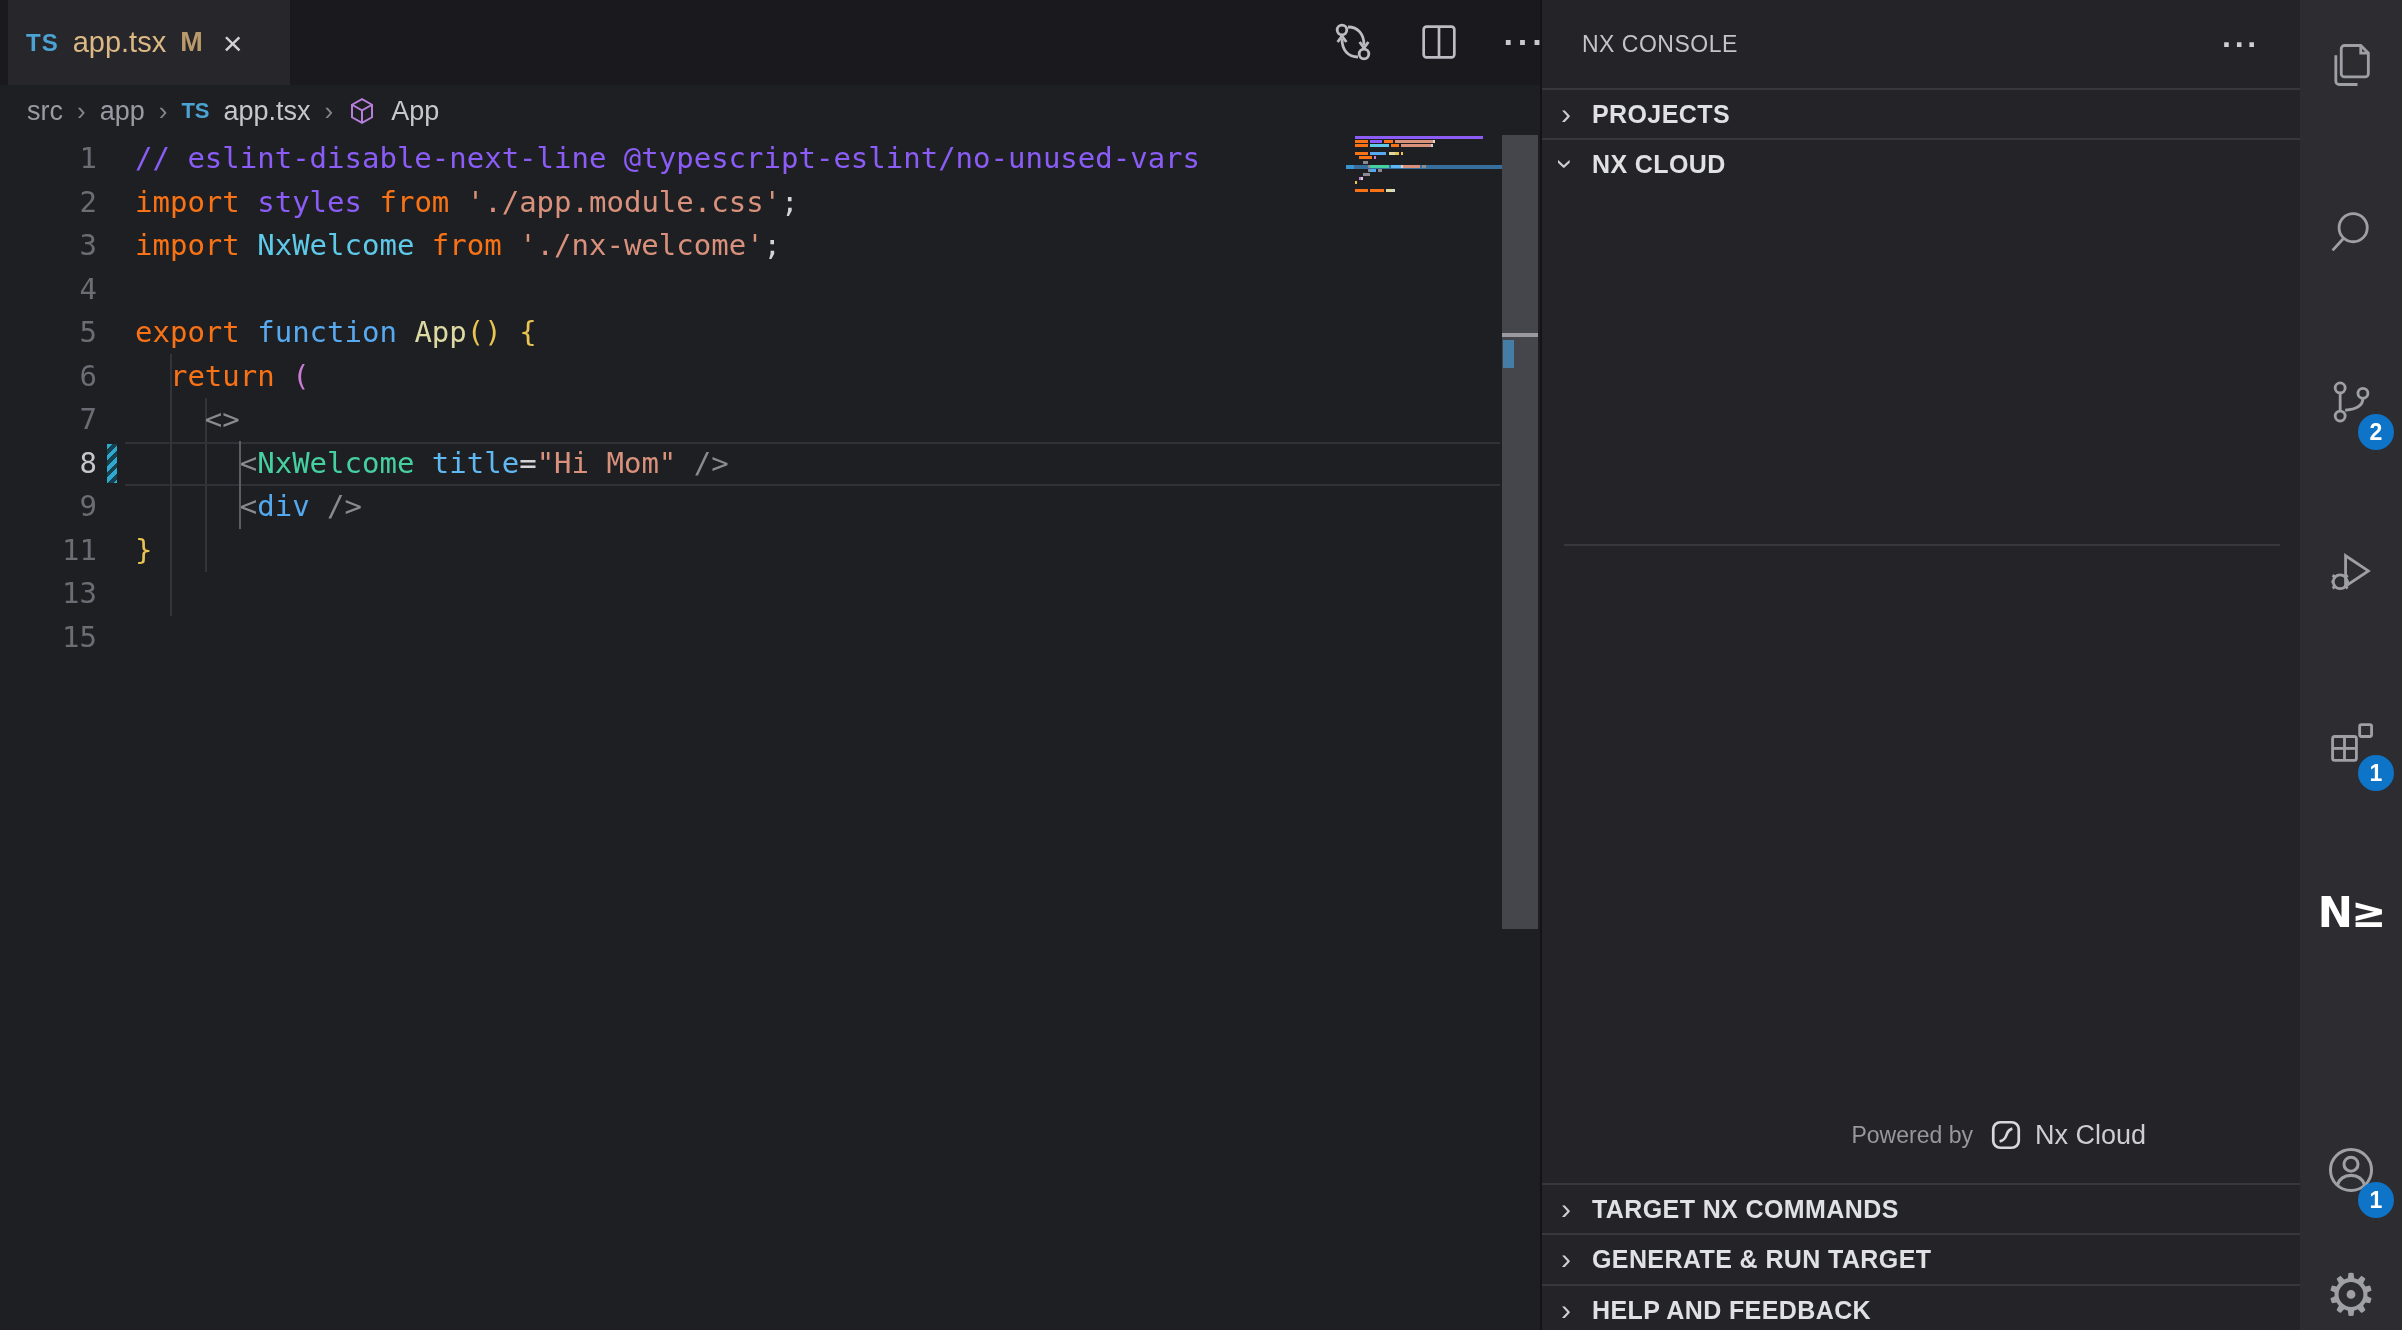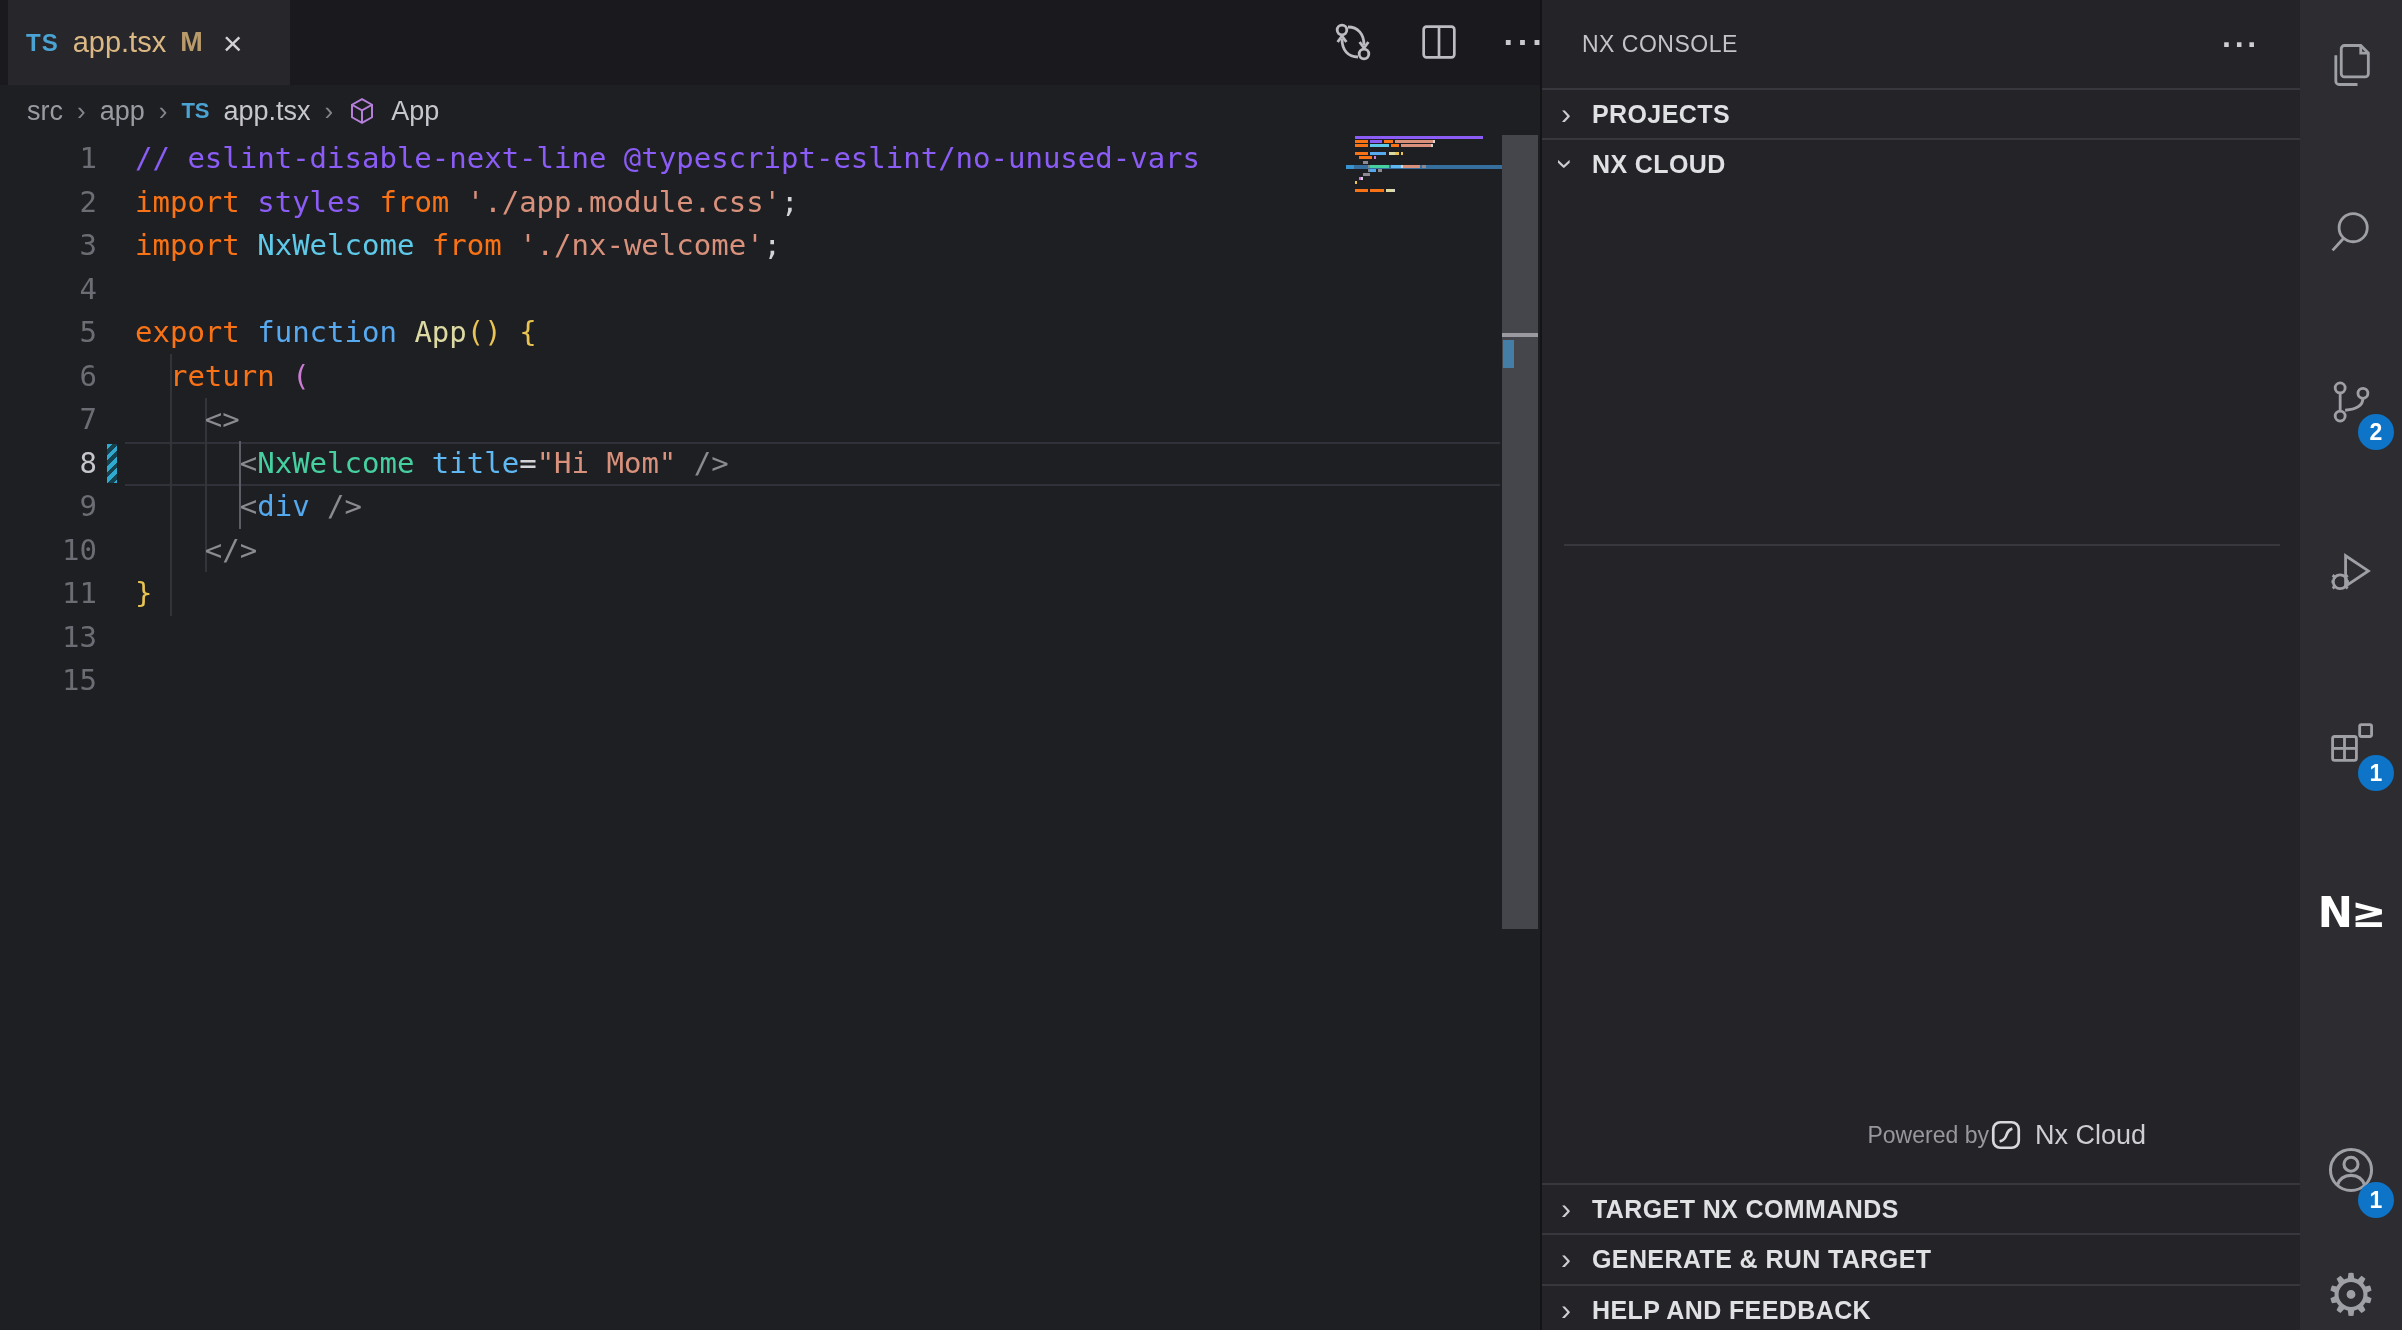--- a/index.html
+++ b/index.html
@@ -75,21 +75,21 @@
 
   .divider { position:absolute; left:0; width:100%; height:2px; background:#37373d; }
   .divider.inset { left:22px; width:716px; }
 
   .section-header { position:absolute; left:0; width:100%; height:48px; display:flex; align-items:center;
                     gap:14px; padding-left:12px; cursor:pointer; }
   .section-header .chev { color:#cdcdd2; font-size:30px; line-height:30px; width:24px; text-align:center; }
   .section-header .chev.down { transform:rotate(90deg); }
   .section-header .sh-label { color:#e0e1e3; font-weight:bold; font-size:25px; letter-spacing:0.4px; }
 
-  .powered-row { position:absolute; right:154px; top:1118px; display:flex; align-items:center; }
+  .powered-row { position:absolute; right:154px; top:1118px; display:flex; align-items:center; gap:16px; }
   .powered-label { color:#97979d; font-size:23px; }
   .powered-brand { color:#cdcdd2; font-size:27px; display:flex; align-items:center; gap:12px; }
   .powered-brand svg { stroke:#d8d8dc; fill:none; }
 
   
   .activitybar { position:absolute; left:2300px; top:0; width:102px; height:1330px; background:#2c2c31; }
   .ab-item { position:absolute; left:0; width:102px; height:100px; display:flex; align-items:center; justify-content:center; cursor:pointer; }
   .ab-item svg { stroke:#9fa0a6; fill:none; stroke-width:1.3; }
   .ab-item.active-nx { color:#ffffff; font-weight:bold; }
   .badge { position:absolute; right:8px; bottom:2px; min-width:36px; height:36px; border-radius:18px; background:#0d74c8;
@@ -157,21 +157,20 @@
   <div class="code-area" id="code-area">
       <div class="code-row"><span class="gutter-num">1</span><span class="code-text"><span class="tok-com">// eslint-disable-next-line @typescript-eslint/no-unused-vars</span></span></div>
       <div class="code-row"><span class="gutter-num">2</span><span class="code-text"><span class="tok-kw">import</span><span class="tok-ws"> </span><span class="tok-var">styles</span><span class="tok-ws"> </span><span class="tok-kw">from</span><span class="tok-ws"> </span><span class="tok-str">'./app.module.css'</span><span class="tok-pln">;</span></span></div>
       <div class="code-row"><span class="gutter-num">3</span><span class="code-text"><span class="tok-kw">import</span><span class="tok-ws"> </span><span class="tok-cvar">NxWelcome</span><span class="tok-ws"> </span><span class="tok-kw">from</span><span class="tok-ws"> </span><span class="tok-str">'./nx-welcome'</span><span class="tok-pln">;</span></span></div>
       <div class="code-row"><span class="gutter-num">4</span><span class="code-text"></span></div>
       <div class="code-row"><span class="gutter-num">5</span><span class="code-text"><span class="tok-kw">export</span><span class="tok-ws"> </span><span class="tok-kw2">function</span><span class="tok-ws"> </span><span class="tok-fn">App</span><span class="tok-gold">()</span><span class="tok-ws"> </span><span class="tok-gold">{</span></span></div>
       <div class="code-row"><span class="gutter-num">6</span><span class="code-text"><span class="tok-ws">  </span><span class="tok-kw">return</span><span class="tok-ws"> </span><span class="tok-pur">(</span></span></div>
       <div class="code-row"><span class="gutter-num">7</span><span class="code-text"><span class="tok-ws">    </span><span class="tok-ang">&lt;&gt;</span></span></div>
       <div class="code-row active"><span class="gutter-num">8</span><span class="code-text"><span class="tok-ws">      </span><span class="tok-ang">&lt;</span><span class="tok-cmp">NxWelcome</span><span class="tok-ws"> </span><span class="tok-attr">title</span><span class="tok-pln">=</span><span class="tok-str">"Hi Mom"</span><span class="tok-ws"> </span><span class="tok-ang">/&gt;</span></span></div>
       <div class="code-row"><span class="gutter-num">9</span><span class="code-text"><span class="tok-ws">      </span><span class="tok-ang">&lt;</span><span class="tok-tag">div</span><span class="tok-ws"> </span><span class="tok-ang">/&gt;</span></span></div>
-      <div class="code-row"><span class="gutter-num">10</span><span class="code-text"><span class="tok-ws">    </span><span class="tok-ang">&lt;/&gt;</span></span></div>
       <div class="code-row"><span class="gutter-num">11</span><span class="code-text"><span class="tok-gold">}</span></span></div>
       <div class="code-row"><span class="gutter-num">13</span><span class="code-text"></span></div>
       <div class="code-row"><span class="gutter-num">15</span><span class="code-text"></span></div>
     </div>
 
   <div class="minimap" id="minimap">
       <div class="mm-row">
         <span class="mm-bars">
           <span class="mm-seg tok-com" style="width: 128.1px;"></span>
         </span>

